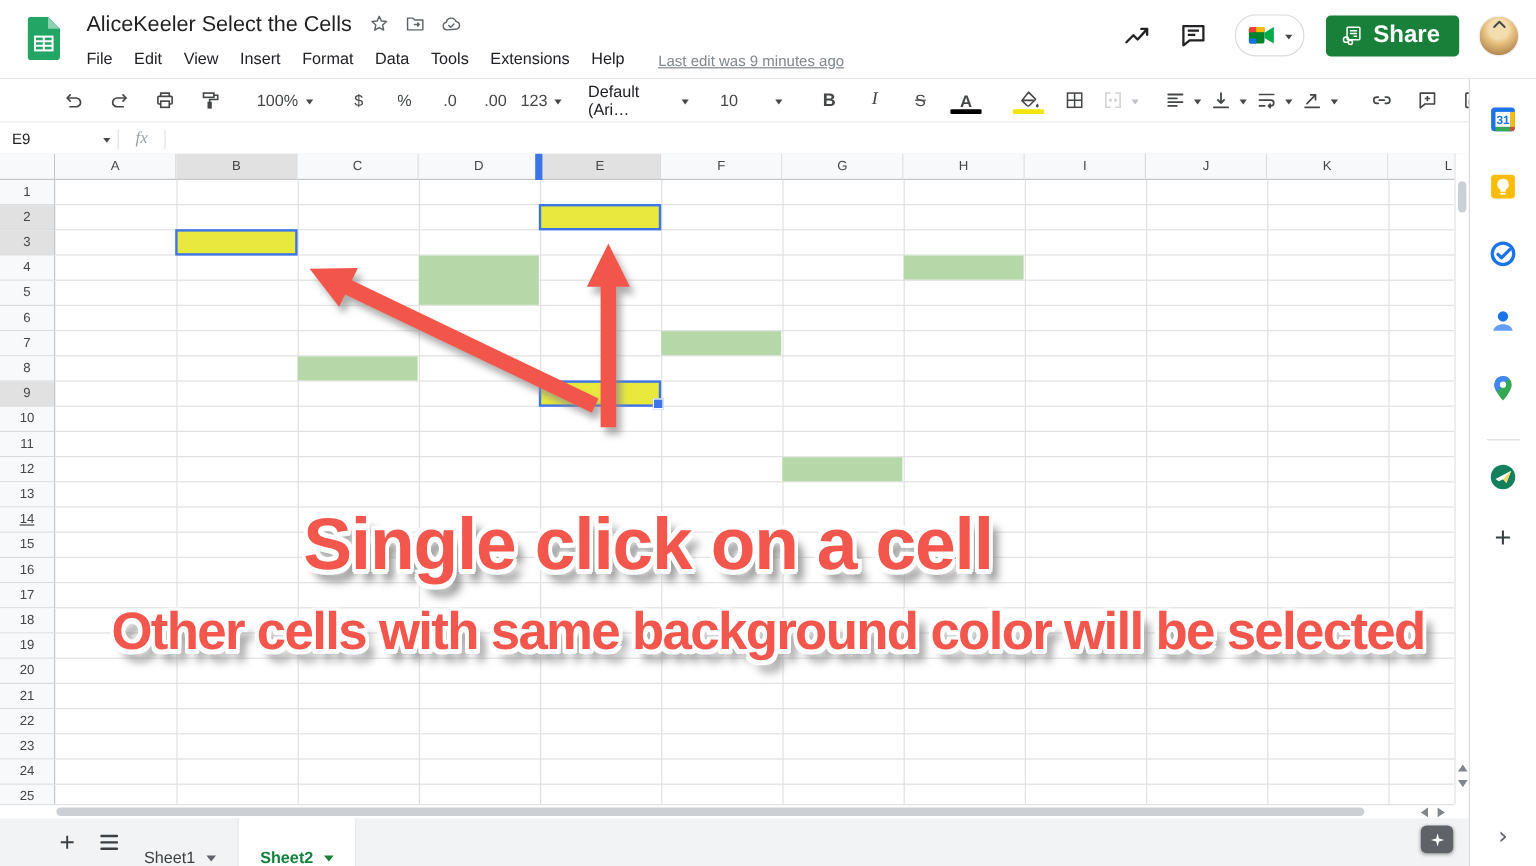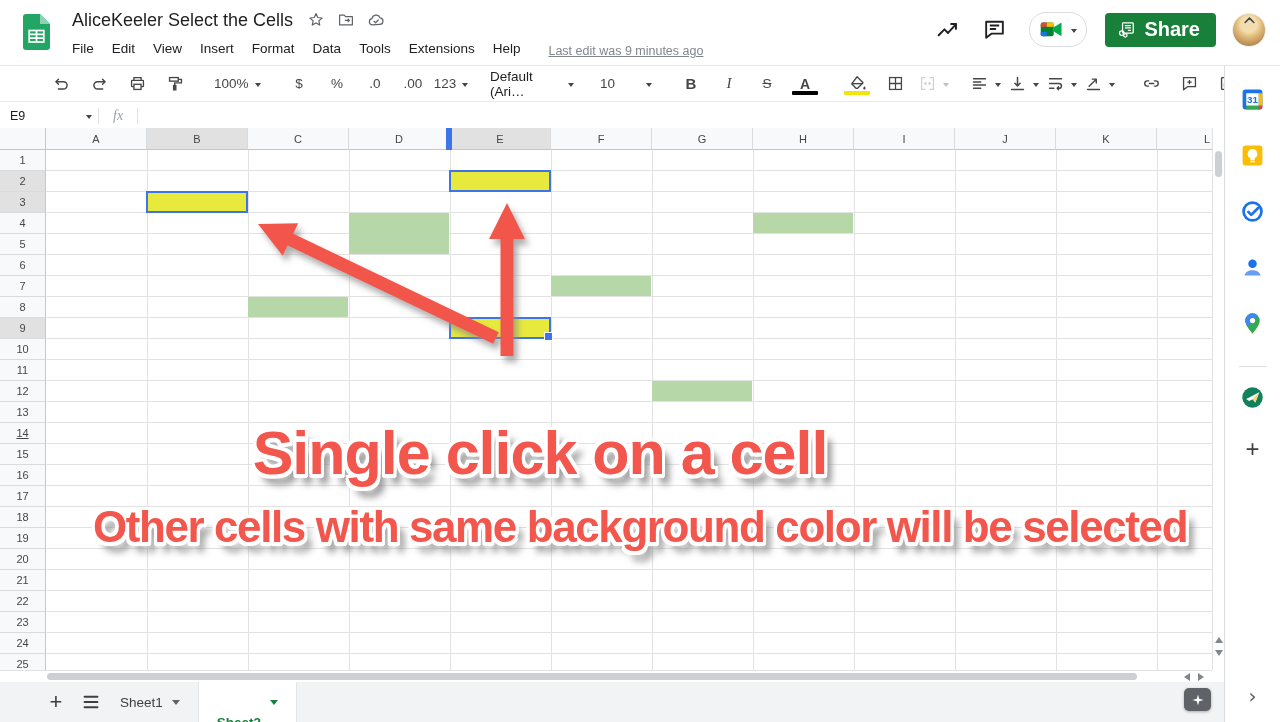--- a/index.html
+++ b/index.html
@@ -99,21 +99,21 @@
                    -3px 3px 0 #fff,0 3px 0 #fff,3px 3px 0 #fff,-2px 4px 0 #fff,2px 4px 0 #fff,
                    7px 10px 7px rgba(125,125,125,.85);}
   .ann-1{left:80px;top:418px;width:920px;text-align:center;font-size:61px;letter-spacing:-1px;}
   .ann-2{left:0;top:502px;width:1280px;text-align:center;font-size:44px;letter-spacing:-1.4px;}
 
   
   .tabbar{position:absolute;left:0;top:682px;width:1224px;height:40px;background:#f1f3f4;
           display:flex;align-items:stretch;}
   .tab-add{width:24px;margin-left:44px;align-self:center;font-size:22px;color:#3c4043;text-align:center;cursor:pointer;}
   .tab-all{width:22px;height:22px;margin-left:12px;align-self:center;cursor:pointer;}
-  .tab{display:flex;align-items:center;padding:0 18px;font-size:13.5px;color:#3c4043;cursor:pointer;
+  .tab{display:flex;align-items:flex-end;padding:0 18px;font-size:13.5px;color:#3c4043;cursor:pointer;
        border-right:1px solid #e3e5e6;}
   .tab:first-of-type{border-left:1px solid #e3e5e6;margin-left:22px;}
   .tab.active{background:#fff;font-weight:700;}
   .tab .tcaret{width:0;height:0;border:4px solid transparent;border-top:5px solid #5f6368;margin-left:9px;margin-top:4px;}
   .tab.active .tcaret{border-top-color:#188038;}
 
   .explore{position:absolute;left:1184px;top:688px;width:27px;height:23px;border-radius:5px;
            background:#5f6368;z-index:20;display:flex;align-items:center;justify-content:center;cursor:pointer;
            box-shadow:0 1px 3px rgba(0,0,0,.3);}
   .explore svg{width:14px;height:14px;}

